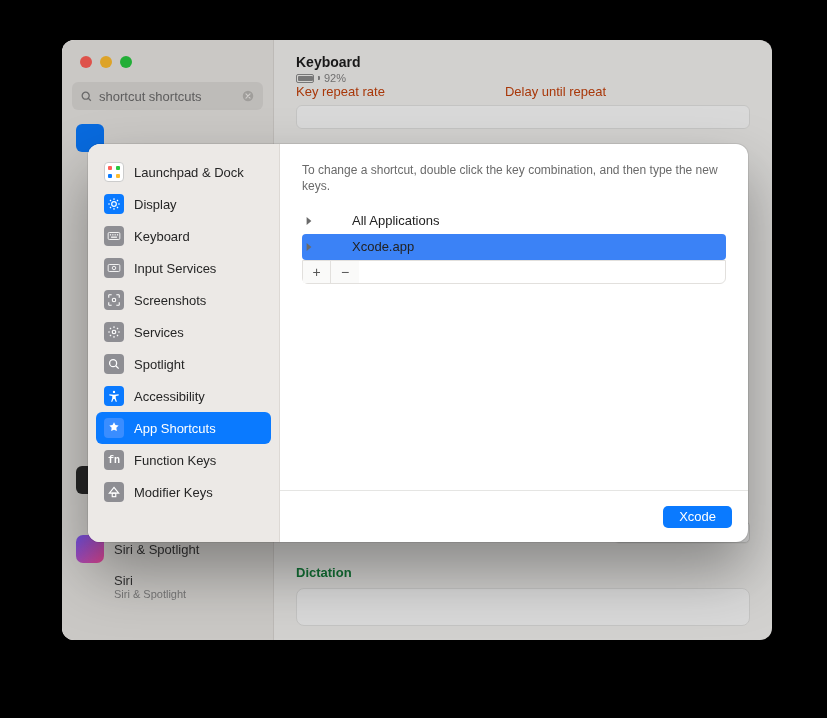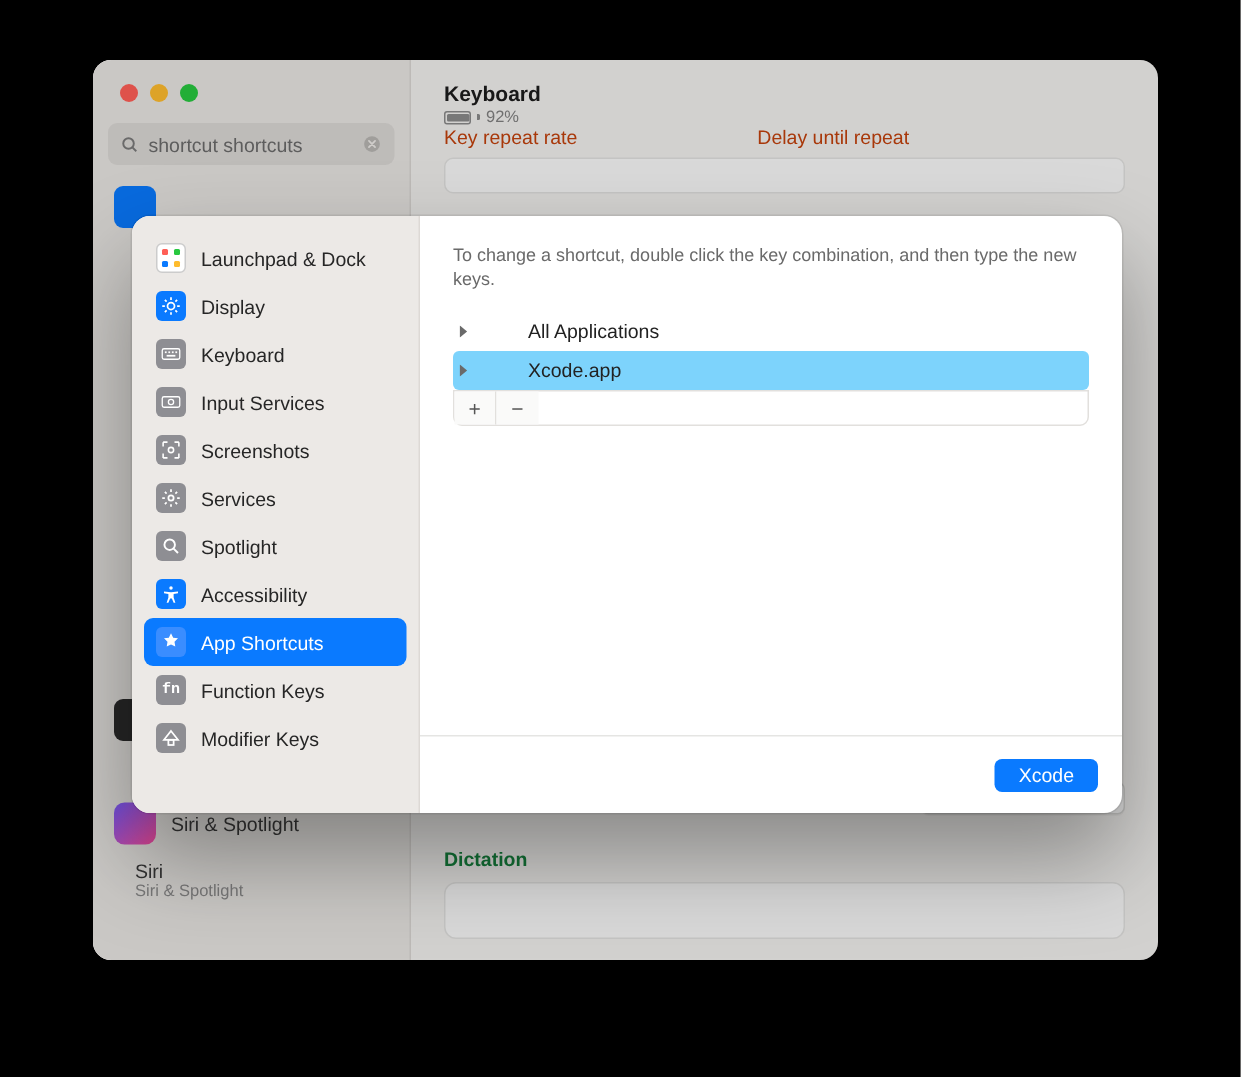--- a/index.html
+++ b/index.html
@@ -103,21 +103,21 @@
 .bg-grey{background:#8e8e93;}
 
 .sheet-content{flex:1;display:flex;flex-direction:column;}
 .sc-top{flex:1;display:flex;flex-direction:column;}
 .desc{font-size:12px;color:#6a6a6a;padding:18px 22px 14px 22px;line-height:1.35;}
 .tree{padding:0 22px;}
 .trow{
   display:flex;align-items:center;gap:10px;height:26px;border-radius:4px;font-size:13px;color:#222;
   border-bottom:1px solid transparent;
 }
-.trow.even{background:#7dd3fc;justify-content:space-between;}
+.trow.even{background:#3b82f6;justify-content:space-between;}
 .trow .disclosure{width:10px;display:flex;justify-content:center;color:#5c5c5c;margin-left:2px;}
 .trow .chk{width:18px;}
 .trow .label{flex:1;}
 .tools{
   display:flex;gap:0;height:24px;margin-top:0;
   border:1px solid #e2e0dd;border-radius:0 0 6px 6px;
 }
 .tools button{
   width:28px;border:none;background:#fafaf9;font-size:14px;color:#555;cursor:default;
   border-right:1px solid #e2e0dd;
@@ -162,21 +162,21 @@
       <div class="hinticon" style="background:#0a7aff"></div>
       <div class="hinticon" style="background:#2b2b2b"></div>
     </div>
     <div style="padding:8px 12px 0 46px;">
       <div style="font-size:13px;color:#3a3a3a;">Desktop &amp; Dock</div>
     </div>
     <div style="padding:18px 12px 0 14px; display:flex; gap:10px;">
       <div class="hinticon" style="background:linear-gradient(135deg,#7b5cff,#ff4fa3);border-radius:7px;"></div>
       <div style="font-size:13px;color:#3a3a3a;align-self:center;">Siri &amp; Spotlight</div>
     </div>
-    <div style="padding:10px 12px 0 28px;">
+    <div style="padding:10px 12px 0 52px;">
       <div style="font-size:13px;color:#3a3a3a;">Siri</div>
       <div style="font-size:11px;color:#8a8a8a;">Siri &amp; Spotlight</div>
     </div>
   </div>
 
   <div class="content-main">
     <div class="hdr-title">Keyboard</div>
     <div class="hdr-sub">
       <div class="battery"></div>
         <div class="battery-cap"></div>

